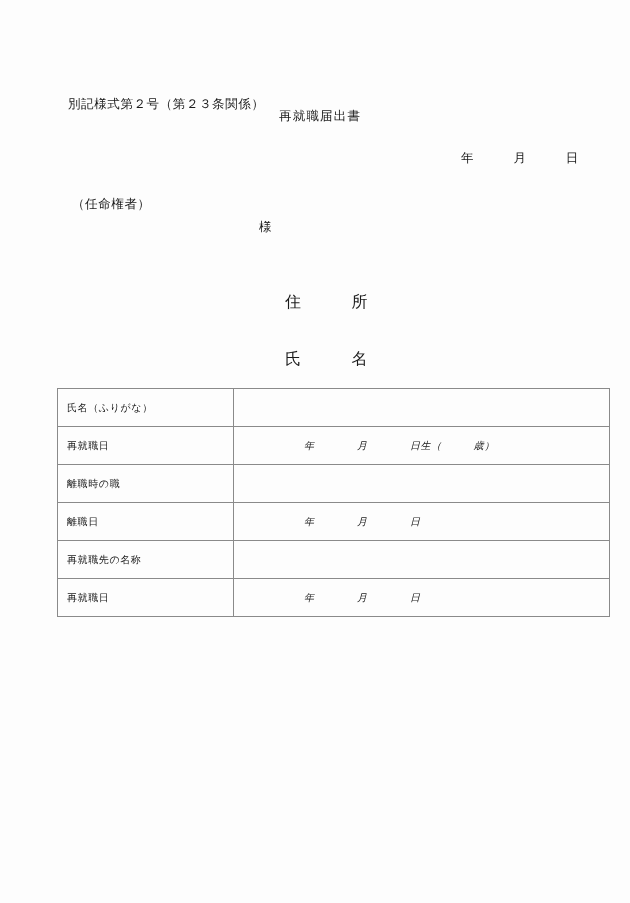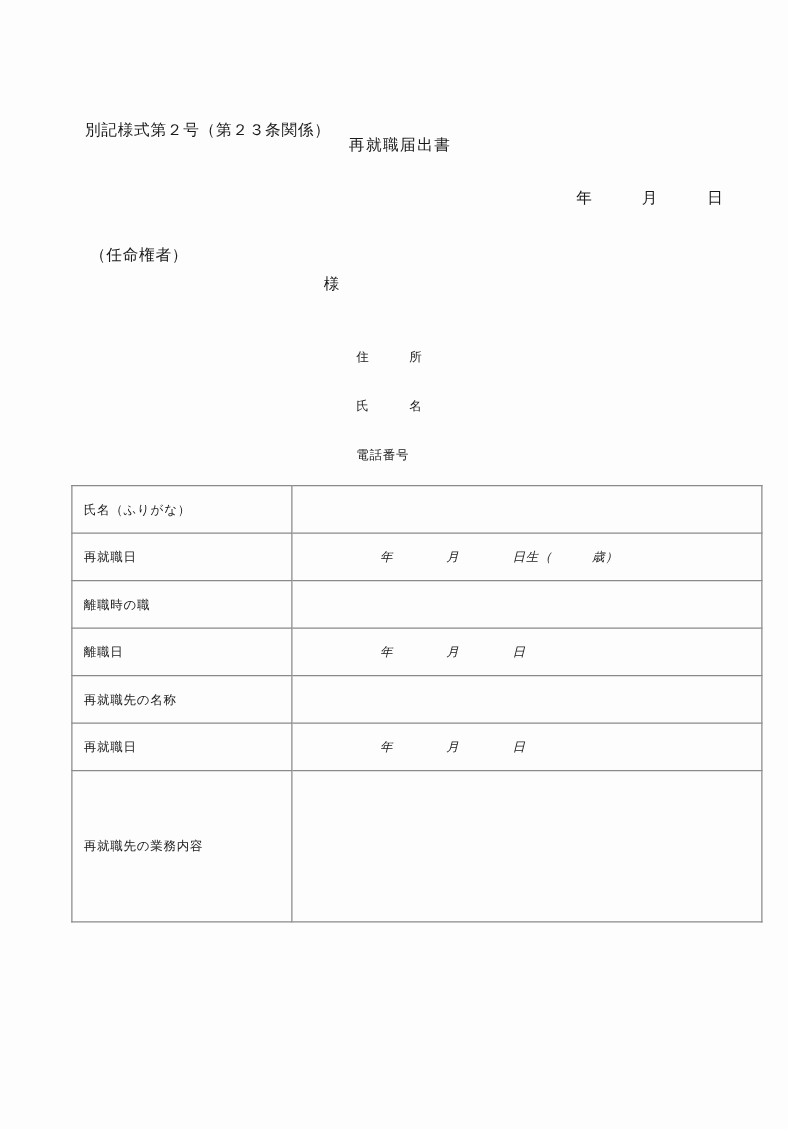--- a/index.html
+++ b/index.html
@@ -54,21 +54,21 @@
   .addressee {
     left: 259px;
     top: 221px;
     font-size: 12.5px;
     letter-spacing: 0.6px;
   }
 
   .applicant-block {
     left: 285px;
     top: 262px;
-    font-size: 10px;
+    font-size: 16px;
     letter-spacing: 0.6px;
   }
   .applicant-block .row { margin-bottom: 9px; }
   .applicant-block .row:last-child { margin-bottom: 0; }
 
   .statement {
     left: 74px;
     top: 345px;
     font-size: 12.5px;
     letter-spacing: 0.35px;
@@ -143,20 +143,16 @@
         <td class="value"><span class="value-indent">年　　　　月　　　　日</span></td>
       </tr>
       <tr class="std">
         <td class="label">再就職先の名称</td>
         <td class="value"><span class="value-indent"></span></td>
       </tr>
       <tr class="std">
         <td class="label">再就職日</td>
         <td class="value"><span class="value-indent">年　　　　月　　　　日</span></td>
       </tr>
-      <tr class="tall">
-        <td class="label">再就職先の業務内容</td>
-        <td class="value"><span class="value-indent"></span></td>
-      </tr>
     </tbody>
   </table>
 
 </div>
 
 </body></html>

